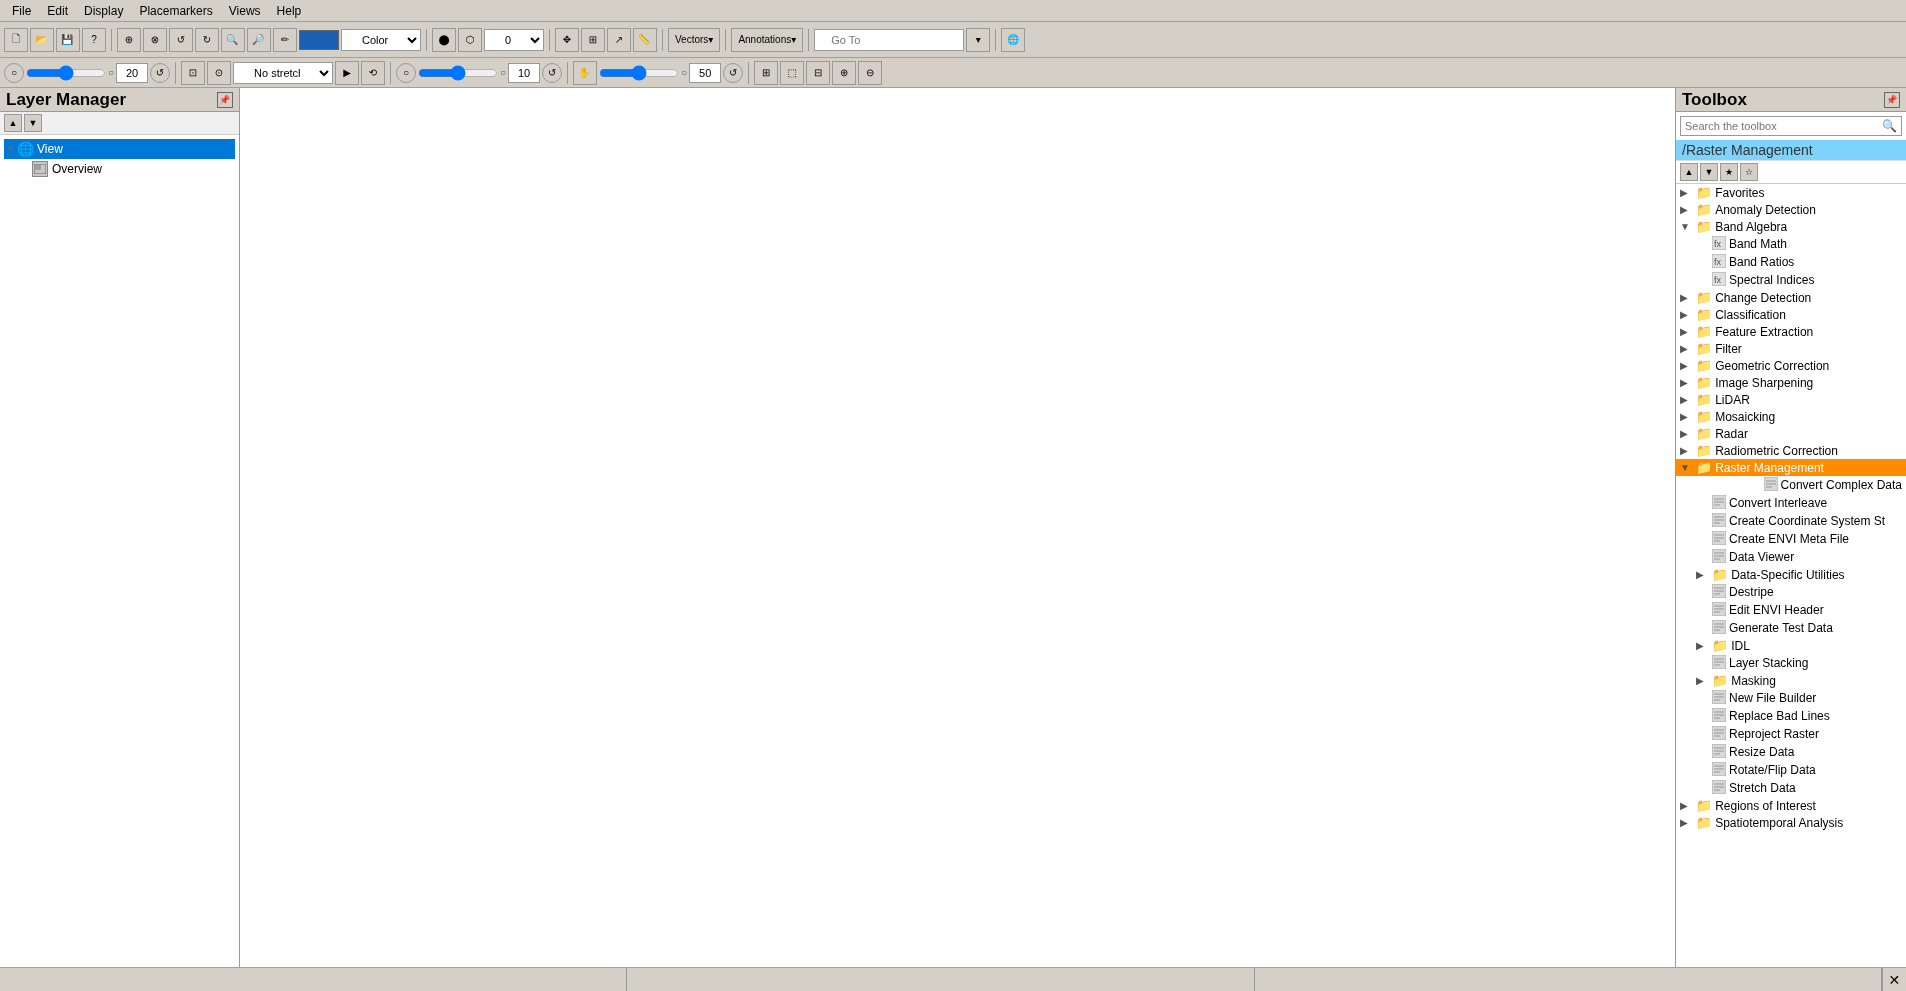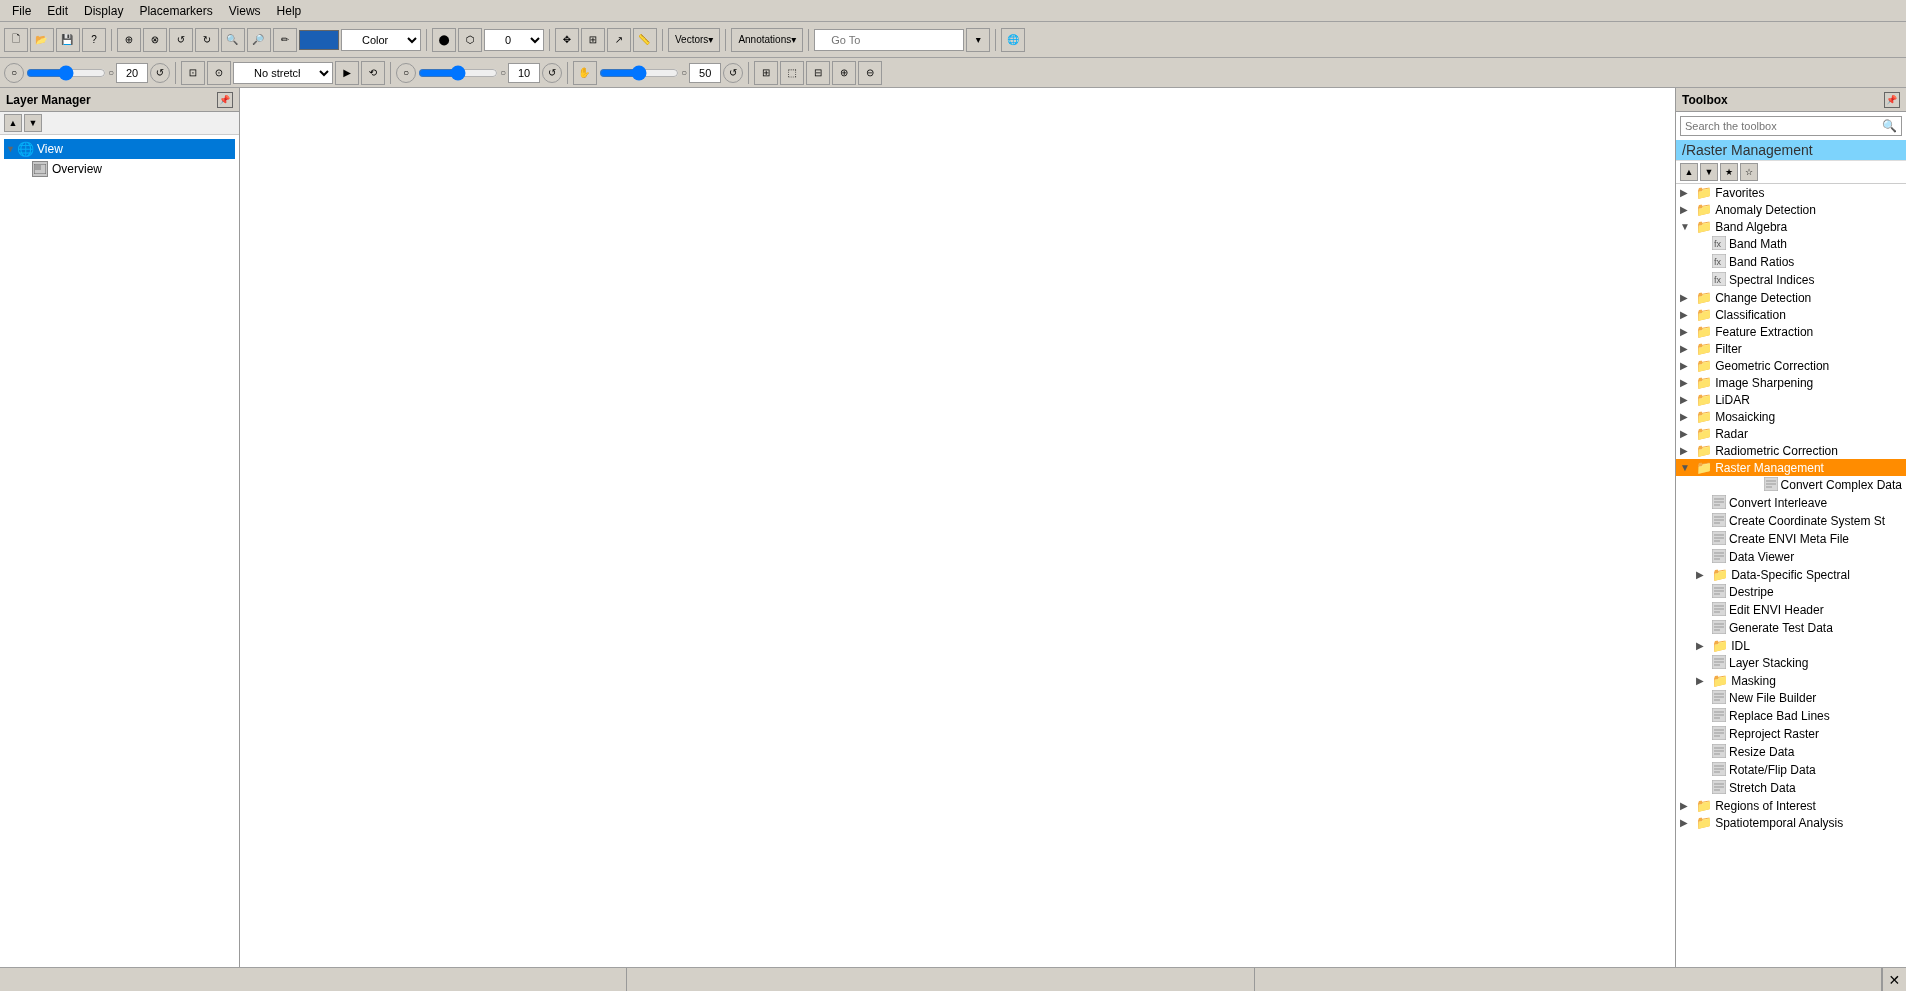--- a/index.html
+++ b/index.html
@@ -104,21 +104,21 @@
     .panel-header {
       background: #d4d0c8;
       border-bottom: 1px solid #999;
       padding: 3px 6px;
       display: flex;
       align-items: center;
       justify-content: space-between;
       height: 24px;
     }
     .panel-header-title {
-      font-size: 12px;
+      font-size: 17px;
       font-weight: bold;
     }
     .panel-header-btn {
       width: 16px; height: 16px;
       background: #d4d0c8;
       border: 1px solid #666;
       cursor: pointer;
       display: flex; align-items: center; justify-content: center;
       font-size: 9px;
     }
@@ -574,21 +574,21 @@
         <line x1="2" y1="4" x2="12" y2="4" stroke="#999" stroke-width="1"></line>
         <line x1="2" y1="7" x2="12" y2="7" stroke="#999" stroke-width="1"></line>
         <line x1="2" y1="10" x2="8" y2="10" stroke="#999" stroke-width="1"></line>
       </svg>
     </span>
           <span style="color:inherit;">Data Viewer</span>
         </div>
         <div class="tree-node" style="padding-left: 20px;">
           <span class="expand-icon">▶</span>
           <span class="folder-icon" style="color:#f0c040;">📁</span>
-          <span style="color:inherit;">Data-Specific Spectral</span>
+          <span style="color:inherit;">Data-Specific Utilities</span>
         </div>
         <div class="tree-node" style="padding-left: 20px;">
           <span class="expand-icon"></span>
           <span class="file-icon">
       <svg width="14" height="14" viewBox="0 0 14 14">
         <rect width="14" height="14" fill="#d8d8d8" stroke="#aaa" stroke-width="1"></rect>
         <line x1="2" y1="4" x2="12" y2="4" stroke="#999" stroke-width="1"></line>
         <line x1="2" y1="7" x2="12" y2="7" stroke="#999" stroke-width="1"></line>
         <line x1="2" y1="10" x2="8" y2="10" stroke="#999" stroke-width="1"></line>
       </svg>

